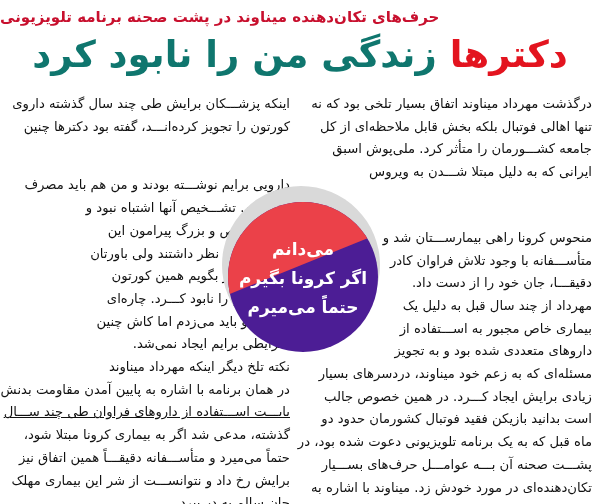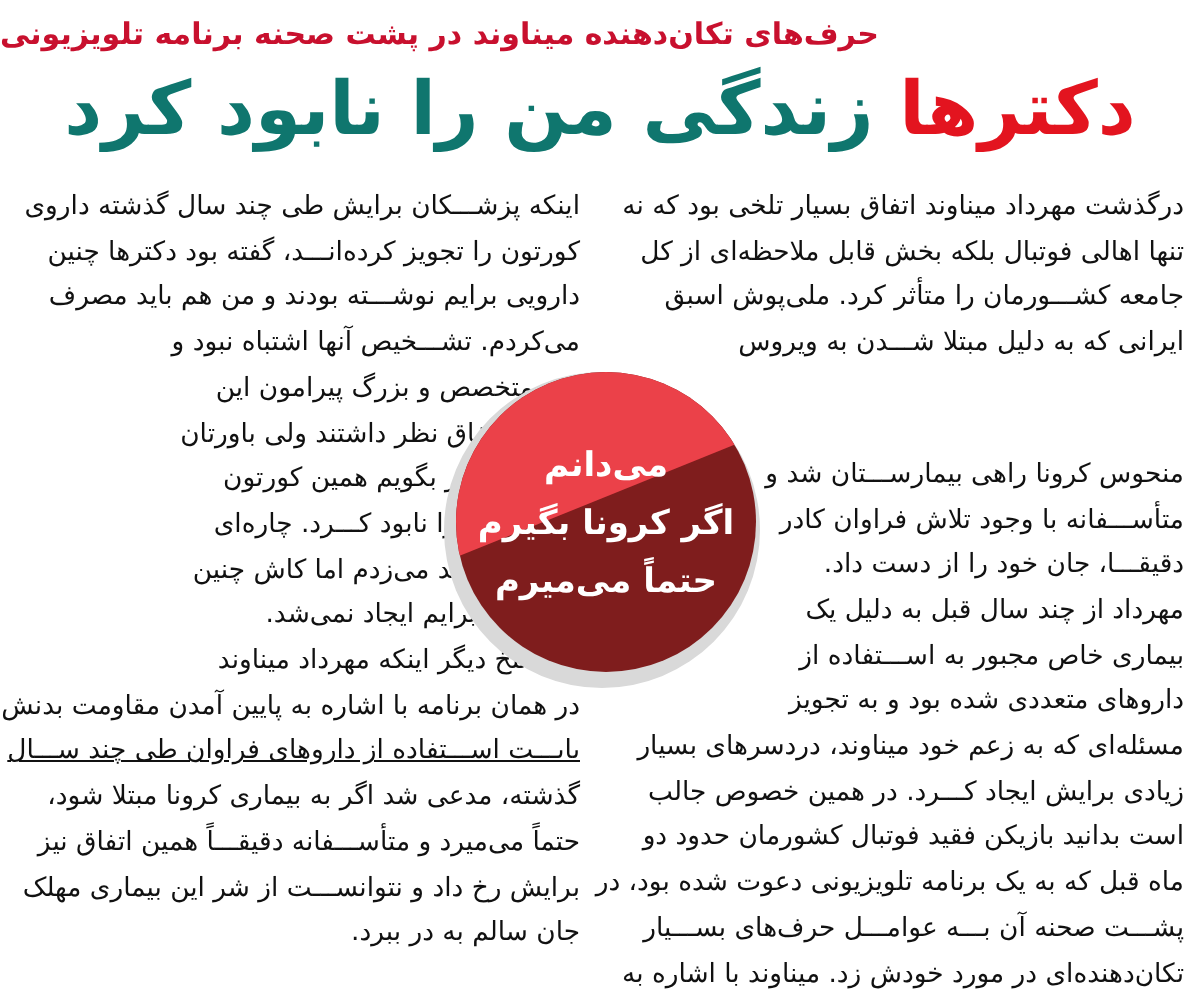--- a/index.html
+++ b/index.html
@@ -76,25 +76,25 @@
     }
     .badge-ring {
       position: absolute;
       left: 0; top: 0;
       width: 158px; height: 158px;
       border-radius: 50%;
       background: #d9d9d9;
     }
     .badge {
       position: absolute;
-      left: 6px; top: 0;
+      left: 6px; top: 16px;
       width: 150px; height: 150px;
       border-radius: 50%;
       overflow: hidden;
-      background: #7f1d1d;
+      background: #4c1d95;
     }
     .badge .shine {
       position: absolute;
       left: -40px; top: -110px;
       width: 260px; height: 160px;
       background: #eb4149;
       transform: rotate(-22deg);
       transform-origin: center;
     }
     .badge .text {
@@ -136,21 +136,21 @@
     <span class="line" style="width: 282px;">زیادی برایش ایجاد کـــرد. در همین خصوص جالب</span>
     <span class="line" style="width: 282px;">است بدانید بازیکن فقید فوتبال کشورمان حدود دو</span>
     <span class="line" style="width: 282px;">ماه قبل که به یک برنامه تلویزیونی دعوت شده بود، در</span>
     <span class="line" style="width: 282px;">پشـــت صحنه آن بـــه عوامـــل حرف‌های بســـیار</span>
     <span class="line" style="width: 282px;">تکان‌دهنده‌ای در مورد خودش زد. میناوند با اشاره به</span>
   </div>
 
   <div class="col col-left">
     <span class="line" style="width: 282px;">اینکه پزشـــکان برایش طی چند سال گذشته داروی</span>
     <span class="line" style="width: 282px;">کورتون را تجویز کرده‌انـــد، گفته بود دکترها چنین</span>
-    <span class="line" style="width: 282px;">دارویی برایم نوشـــته بودند و من هم باید مصرف</span>
+    <span class="line" style="width: 282px; margin-top: 36px;">دارویی برایم نوشـــته بودند و من هم باید مصرف</span>
     <span class="line" style="width: 242px;">می‌کردم. تشـــخیص آنها اشتباه نبود و</span>
     <span class="line" style="width: 232px;">چند متخصص و بزرگ پیرامون این</span>
     <span class="line" style="width: 232px;">مسئله اتفاق نظر داشتند ولی باورتان</span>
     <span class="line" style="width: 222px;">نمی‌شود اگر بگویم همین کورتون</span>
     <span class="line" style="width: 222px;">زندگـــی‌ام را نابود کـــرد. چاره‌ای</span>
     <span class="line" style="width: 222px;">نداشتم و باید می‌زدم اما کاش چنین</span>
     <span class="line" style="width: 232px;">شرایطی برایم ایجاد نمی‌شد.</span>
     <span class="line" style="width: 242px;">نکته تلخ دیگر اینکه مهرداد میناوند</span>
     <span class="line" style="width: 282px;">در همان برنامه با اشاره به پایین آمدن مقاومت بدنش</span>
     <span class="line" style="width: 282px; text-decoration: underline;">بابـــت اســـتفاده از داروهای فراوان طی چند ســـال</span>

